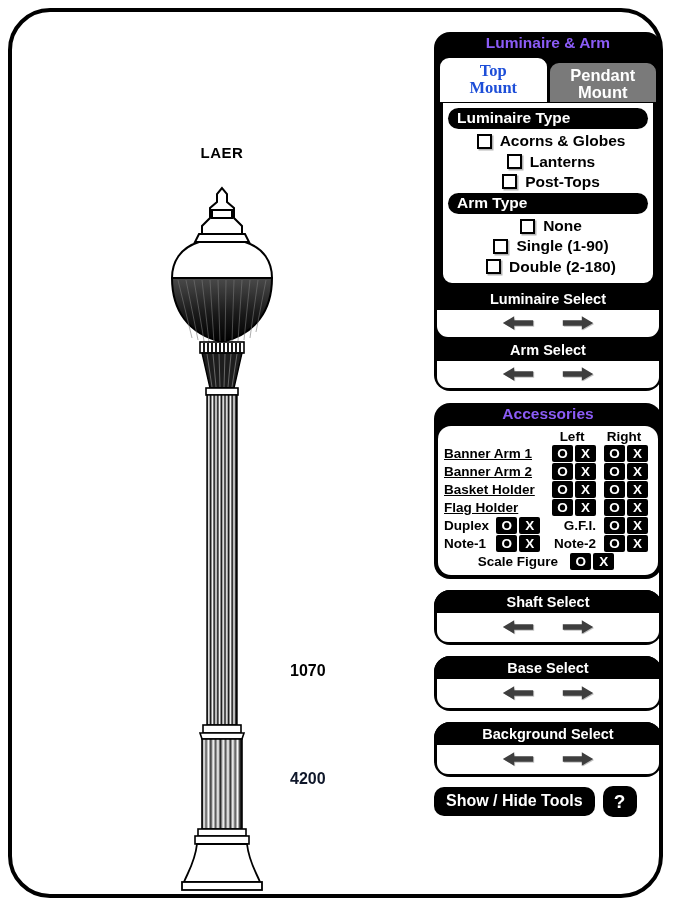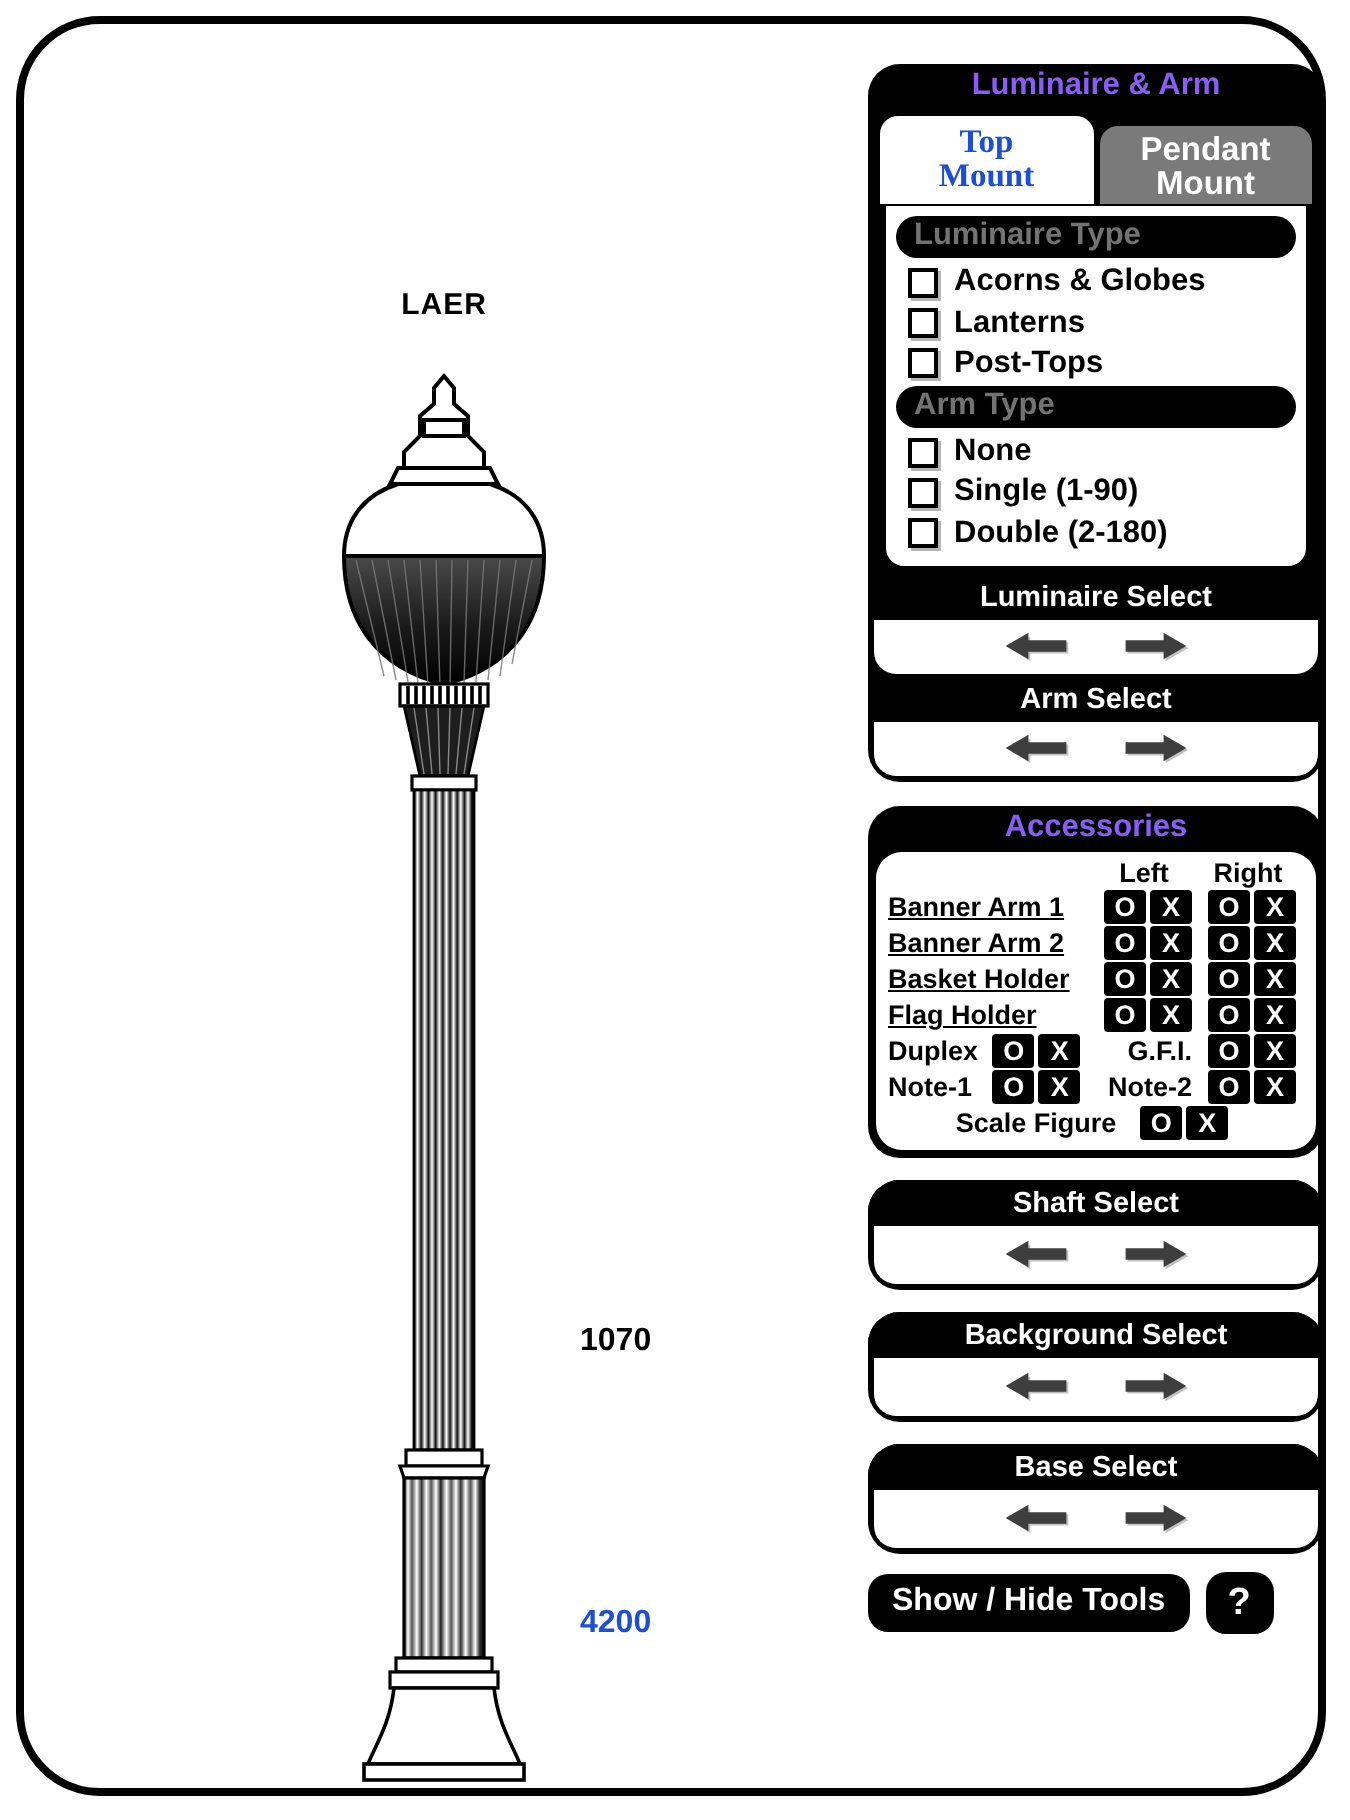--- a/index.html
+++ b/index.html
@@ -51,24 +51,24 @@
     position: absolute;
     left: 278px;
     top: 650px;
     font-size: 16px;
     font-weight: bold;
     color: #000;
   }
   #dim-lower {
     position: absolute;
     left: 278px;
-    top: 791px;
+    top: 758px;
     font-size: 16px;
     font-weight: bold;
-    color: #1d4ed8;
+    color: #0f172a;
   }
   #pole-svg {
     position: absolute;
     left: 150px;
     top: 170px;
   }
 
   
   #controls {
     position: absolute;
@@ -134,33 +134,34 @@
     border-radius: 0 0 12px 12px;
     background: #fff;
     padding: 4px 5px 6px 5px;
     margin: 0 3px 3px 3px;
     position: relative;
     z-index: 2;
   }
 
   .subhead {
     background: #000;
-    color: #737373;
+    color: #ffffff;
     font-size: 15.5px;
     font-weight: bold;
     border-radius: 11px;
     padding: 1px 0 2px 9px;
     margin: 1px 0 2px 0;
   }
 
   .check-row {
     display: flex;
     align-items: center;
     gap: 8px;
     padding: 1px 0 1px 6px;
+    justify-content: center;
   }
   .checkbox {
     width: 15px;
     height: 15px;
     border: 2.5px solid #000;
     background: #fff;
     box-sizing: border-box;
     flex: none;
     box-shadow: 1.5px 1.5px 0 rgba(120,120,120,0.55);
   }
@@ -615,35 +616,35 @@
           <path d="M17 5 L17 8 L37 8 L37 14 L17 14 L17 18 L6 11 Z" fill="#3f3f3f" opacity="0.32"></path>
         </svg>
         <svg class="arrow-btn" viewBox="0 0 40 20">
           <path d="M24 3 L24 7 L4 7 L4 13 L24 13 L24 17 L36 10 Z" fill="#3f3f3f"></path>
           <path d="M25 5 L25 8 L5 8 L5 14 L25 14 L25 18 L37 11 Z" fill="#3f3f3f" opacity="0.32"></path>
         </svg>
       </div>
     </div>
 
     <div class="panel select-panel" style="margin-top:11px;">
-      <div class="select-title">Background Select</div>
+      <div class="select-title">Base Select</div>
       <div class="select-arrows">
         <svg class="arrow-btn" viewBox="0 0 40 20">
           <path d="M16 3 L16 7 L36 7 L36 13 L16 13 L16 17 L4 10 Z" fill="#3f3f3f"></path>
           <path d="M17 5 L17 8 L37 8 L37 14 L17 14 L17 18 L6 11 Z" fill="#3f3f3f" opacity="0.32"></path>
         </svg>
         <svg class="arrow-btn" viewBox="0 0 40 20">
           <path d="M24 3 L24 7 L4 7 L4 13 L24 13 L24 17 L36 10 Z" fill="#3f3f3f"></path>
           <path d="M25 5 L25 8 L5 8 L5 14 L25 14 L25 18 L37 11 Z" fill="#3f3f3f" opacity="0.32"></path>
         </svg>
       </div>
     </div>
 
     <div class="panel select-panel" style="margin-top:11px;">
-      <div class="select-title">Base Select</div>
+      <div class="select-title">Background Select</div>
       <div class="select-arrows">
         <svg class="arrow-btn" viewBox="0 0 40 20">
           <path d="M16 3 L16 7 L36 7 L36 13 L16 13 L16 17 L4 10 Z" fill="#3f3f3f"></path>
           <path d="M17 5 L17 8 L37 8 L37 14 L17 14 L17 18 L6 11 Z" fill="#3f3f3f" opacity="0.32"></path>
         </svg>
         <svg class="arrow-btn" viewBox="0 0 40 20">
           <path d="M24 3 L24 7 L4 7 L4 13 L24 13 L24 17 L36 10 Z" fill="#3f3f3f"></path>
           <path d="M25 5 L25 8 L5 8 L5 14 L25 14 L25 18 L37 11 Z" fill="#3f3f3f" opacity="0.32"></path>
         </svg>
       </div>

